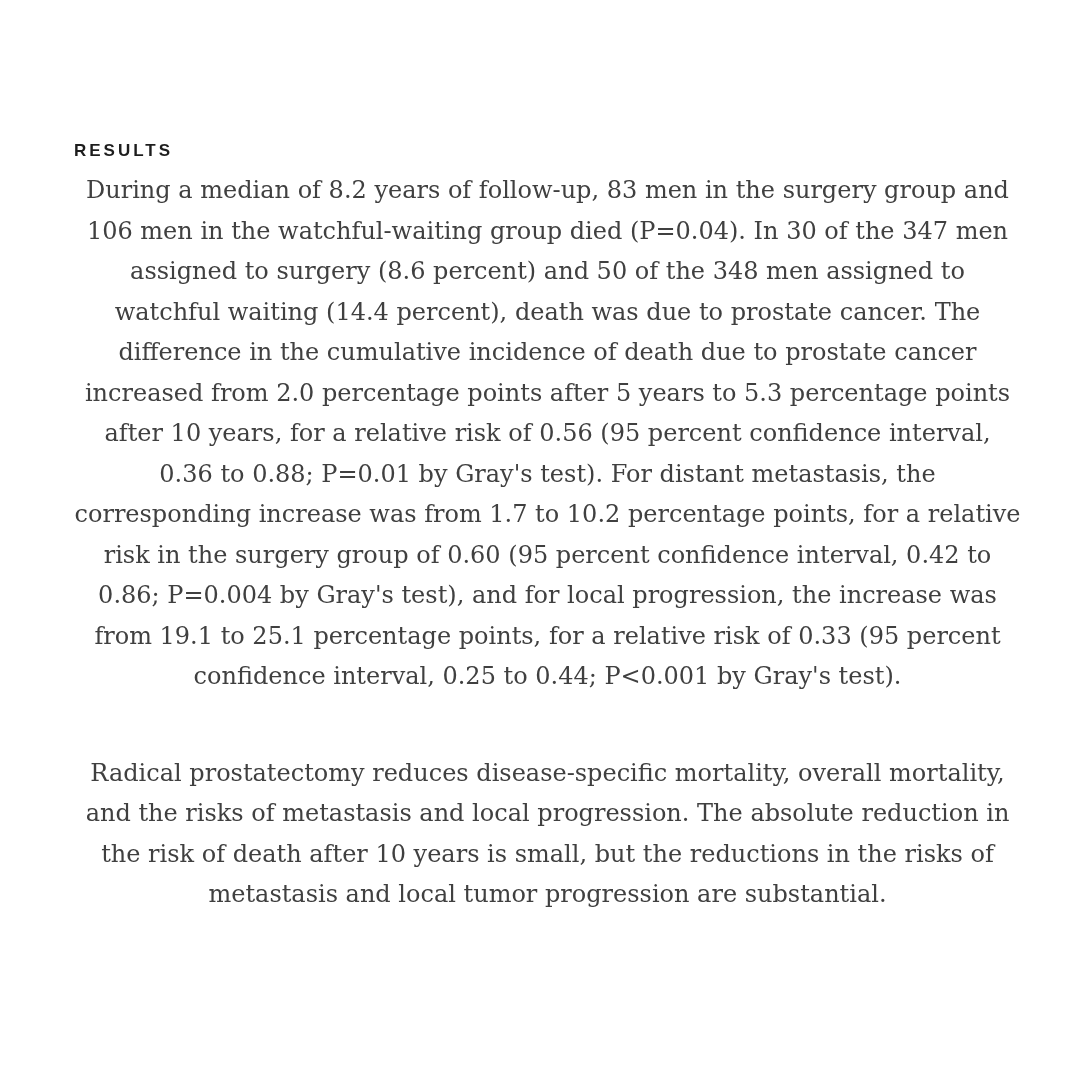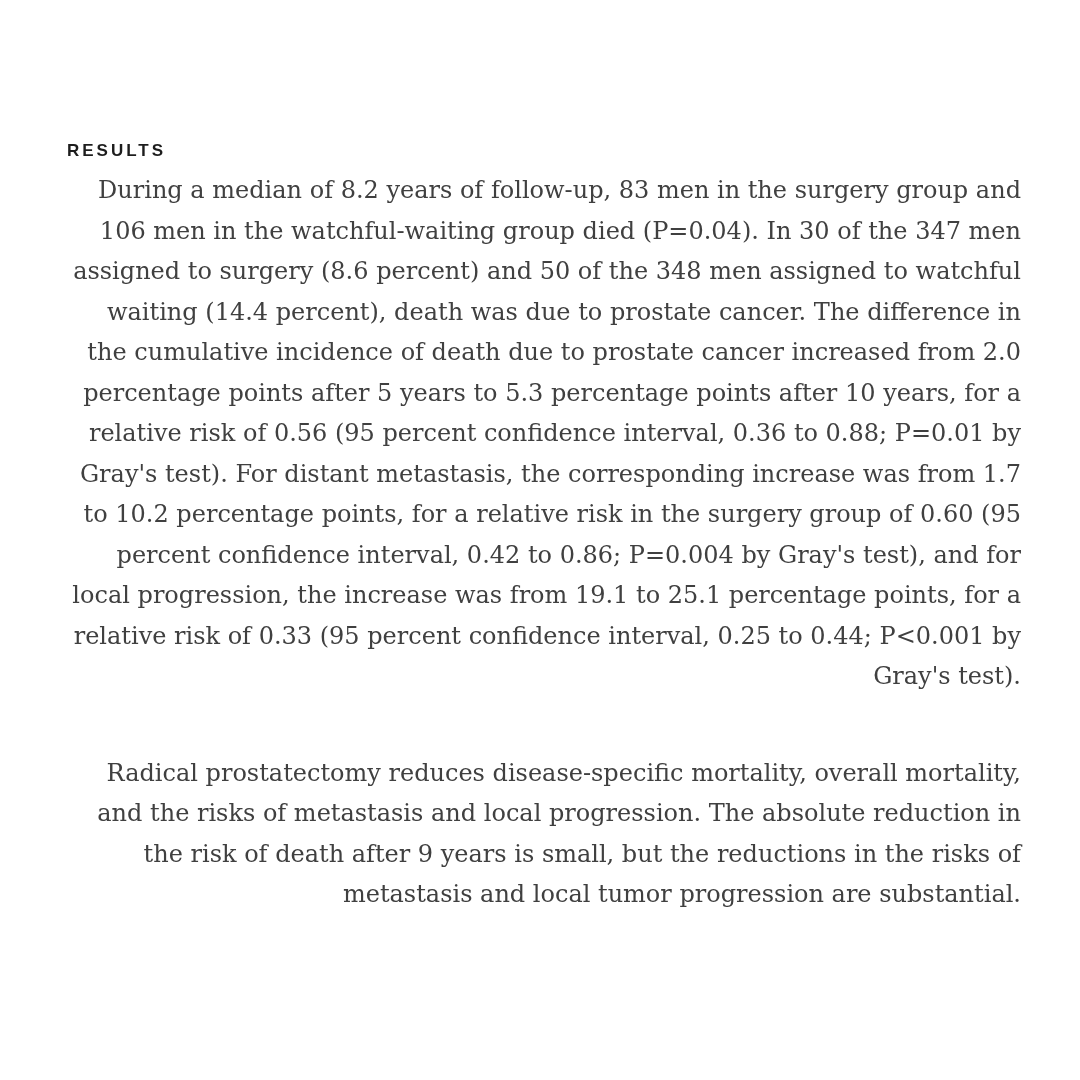--- a/index.html
+++ b/index.html
@@ -14,21 +14,21 @@
     font-family: "DejaVu Serif", serif;
   }
   .page {
     box-sizing: border-box;
     width: 1080px;
     height: 1080px;
     padding: 140px 59px 0 63px;
     background: #ffffff;
   }
   .abstract-section {
-    margin: 0 0 0 4px;
+    margin: 0 0 0 11px;
   }
   .abstract-section + .abstract-section {
     margin-top: 56px;
   }
   .section-heading {
     margin: 0 0 8px 0;
     font-family: "Liberation Sans", sans-serif;
     font-weight: 700;
     font-size: 17px;
     letter-spacing: 3px;
@@ -36,30 +36,30 @@
     color: #1d1d1d;
     text-transform: uppercase;
   }
   .section-body {
     margin: 0;
     max-width: 958px;
     font-family: "DejaVu Serif", serif;
     font-size: 24px;
     line-height: 40.5px;
     color: #404040;
-    text-align: right;
+    text-align: center;
   }
 </style>
 </head>
 <body>
 
 <div class="page">
 
   <section class="abstract-section">
     <h2 class="section-heading">RESULTS</h2>
     <p class="section-body">During a median of 8.2 years of follow-up, 83 men in the surgery group and 106 men in the watchful-waiting group died (P=0.04). In 30 of the 347 men assigned to surgery (8.6 percent) and 50 of the 348 men assigned to watchful waiting (14.4 percent), death was due to prostate cancer. The difference in the cumulative incidence of death due to prostate cancer increased from 2.0 percentage points after 5 years to 5.3 percentage points after 10 years, for a relative risk of 0.56 (95 percent confidence interval, 0.36 to 0.88; P=0.01 by Gray's test). For distant metastasis, the corresponding increase was from 1.7 to 10.2 percentage points, for a relative risk in the surgery group of 0.60 (95 percent confidence interval, 0.42 to 0.86; P=0.004 by Gray's test), and for local progression, the increase was from 19.1 to 25.1 percentage points, for a relative risk of 0.33 (95 percent confidence interval, 0.25 to 0.44; P&lt;0.001 by Gray's test).</p>
   </section>
 
   <section class="abstract-section">
-    <p class="section-body">Radical prostatectomy reduces disease-specific mortality, overall mortality, and the risks of metastasis and local progression. The absolute reduction in the risk of death after 9 years is small, but the reductions in the risks of metastasis and local tumor progression are substantial.</p>
+    <p class="section-body">Radical prostatectomy reduces disease-specific mortality, overall mortality, and the risks of metastasis and local progression. The absolute reduction in the risk of death after 10 years is small, but the reductions in the risks of metastasis and local tumor progression are substantial.</p>
   </section>
 
 </div>
 
 </body></html>

